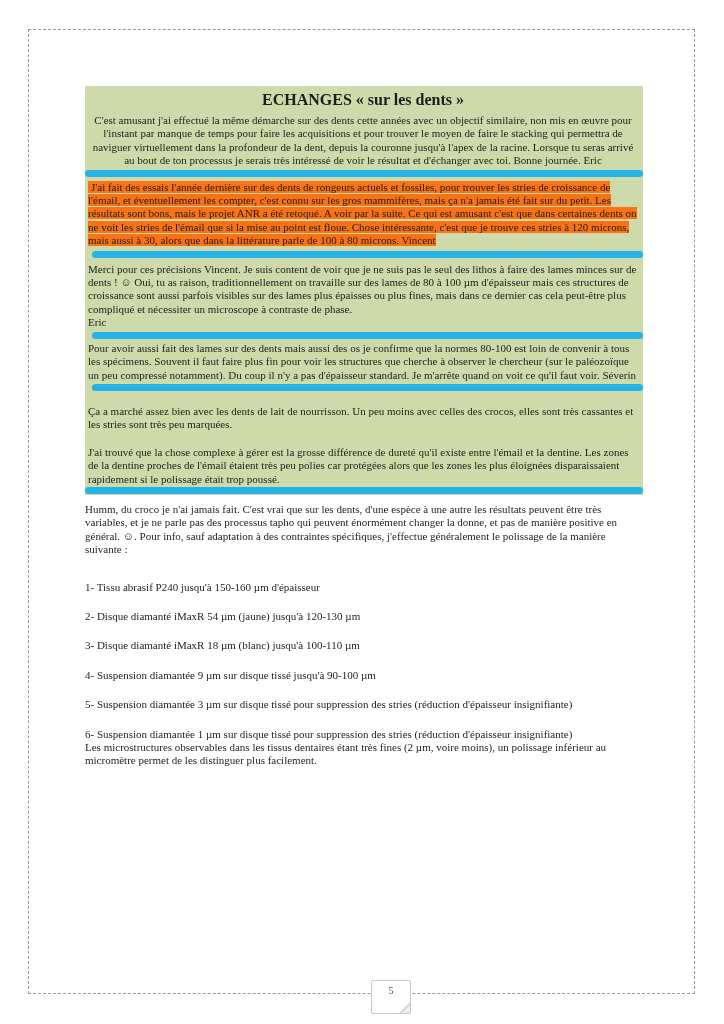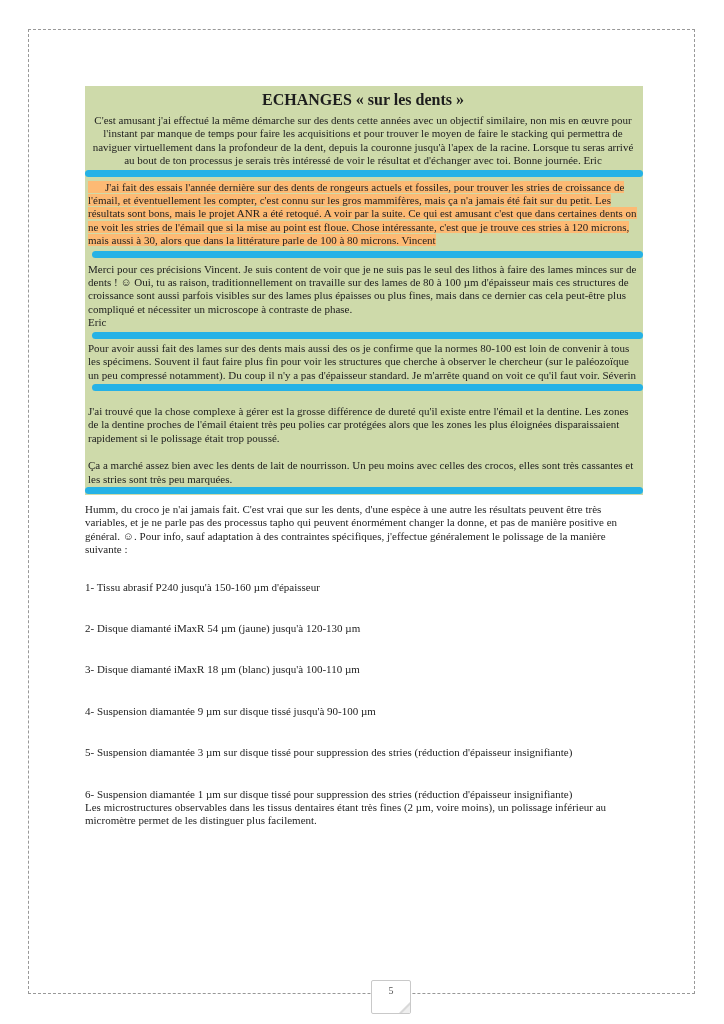--- a/index.html
+++ b/index.html
@@ -13,36 +13,36 @@
     border:1px dashed #989898;
   }
   .content { position:absolute; left:85px; top:86px; width:558px; }
 
   .green-wrap { background:#cedaaa; padding:4px 5px 1px 3px; }
 
   p { margin:0; font-size:11px; line-height:13.4px; }
   .doc-title { margin:0; text-align:center; font-size:16px; line-height:20px; font-weight:bold; }
 
   .centered { text-align:center; }
-  .hl-white { background:#fdba74; padding-left:17px; }
+  .hl-white { background:#f97316; padding-left:3px; }
 
   .bar { height:7px; background:#25b2e6; border-radius:3.5px; }
   .bar-full  { margin-left:-3px; margin-right:-5px; }
   .bar-inset { margin-left:4px;  margin-right:-5px; }
 
   .mt2  { margin-top:2px; }
   .mt3  { margin-top:3px; }
   .mt4  { margin-top:4px; }
   .mt5  { margin-top:5px; }
   .mt8  { margin-top:8px; }
   .mt9  { margin-top:3px; }
   .mt11 { margin-top:11px; }
   .mt12 { margin-top:24px; }
   .mt14 { margin-top:14px; }
-  .mt15 { margin-top:28px; }
+  .mt15 { margin-top:16px; }
   .mt1  { margin-top:1px; }
   .mt0  { margin-top:0; }
 
   .white-wrap { background:transparent; }
 
   .page-num-icon {
     position:absolute; left:371px; top:980px; width:38px; height:32px;
     background:#ffffff; border:1px solid #c9c9c9; border-radius:2px;
   }
   .page-num-icon .num {
@@ -80,22 +80,22 @@
 
       <p class="mt5">Merci pour ces précisions Vincent. Je suis content de voir que je ne suis pas le seul des lithos à faire des lames minces sur de dents ! ☺ Oui, tu as raison, traditionnellement on travaille sur des lames de 80 à 100 µm d'épaisseur mais ces structures de croissance sont aussi parfois visibles sur des lames plus épaisses ou plus fines, mais dans ce dernier cas cela peut-être plus compliqué et nécessiter un microscope à contraste de phase.</p>
       <p class="mt0">Eric</p>
 
       <div class="bar bar-inset mt2"></div>
 
       <p class="mt9">Pour avoir aussi fait des lames sur des dents mais aussi des os je confirme que la normes 80-100 est loin de convenir à tous les spécimens. Souvent il faut faire plus fin pour voir les structures que cherche à observer le chercheur (sur le paléozoïque un peu compressé notamment). Du coup il n'y a pas d'épaisseur standard. Je m'arrête quand on voit ce qu'il faut voir. Séverin</p>
 
       <div class="bar bar-inset mt2"></div>
 
+      <p class="mt14">Ça a marché assez bien avec les dents de lait de nourrisson. Un peu moins avec celles des crocos, elles sont très cassantes et les stries sont très peu marquées.</p>
       <p class="mt14">J'ai trouvé que la chose complexe à gérer est la grosse différence de dureté qu'il existe entre l'émail et la dentine. Les zones de la dentine proches de l'émail étaient très peu polies car protégées alors que les zones les plus éloignées disparaissaient rapidement si le polissage était trop poussé.</p>
-      <p class="mt14">Ça a marché assez bien avec les dents de lait de nourrisson. Un peu moins avec celles des crocos, elles sont très cassantes et les stries sont très peu marquées.</p>
 
       <div class="bar bar-full mt1"></div>
 
     </div>
 
     <div class="white-wrap">
 
       <p class="mt8">Humm, du croco je n'ai jamais fait. C'est vrai que sur les dents, d'une espèce à une autre les résultats peuvent être très variables, et je ne parle pas des processus tapho qui peuvent énormément changer la donne, et pas de manière positive en général. ☺. Pour info, sauf adaptation à des contraintes spécifiques, j'effectue généralement le polissage de la manière suivante :</p>
 
       <p class="mt12">1- Tissu abrasif P240 jusqu'à 150-160 µm d'épaisseur</p>

